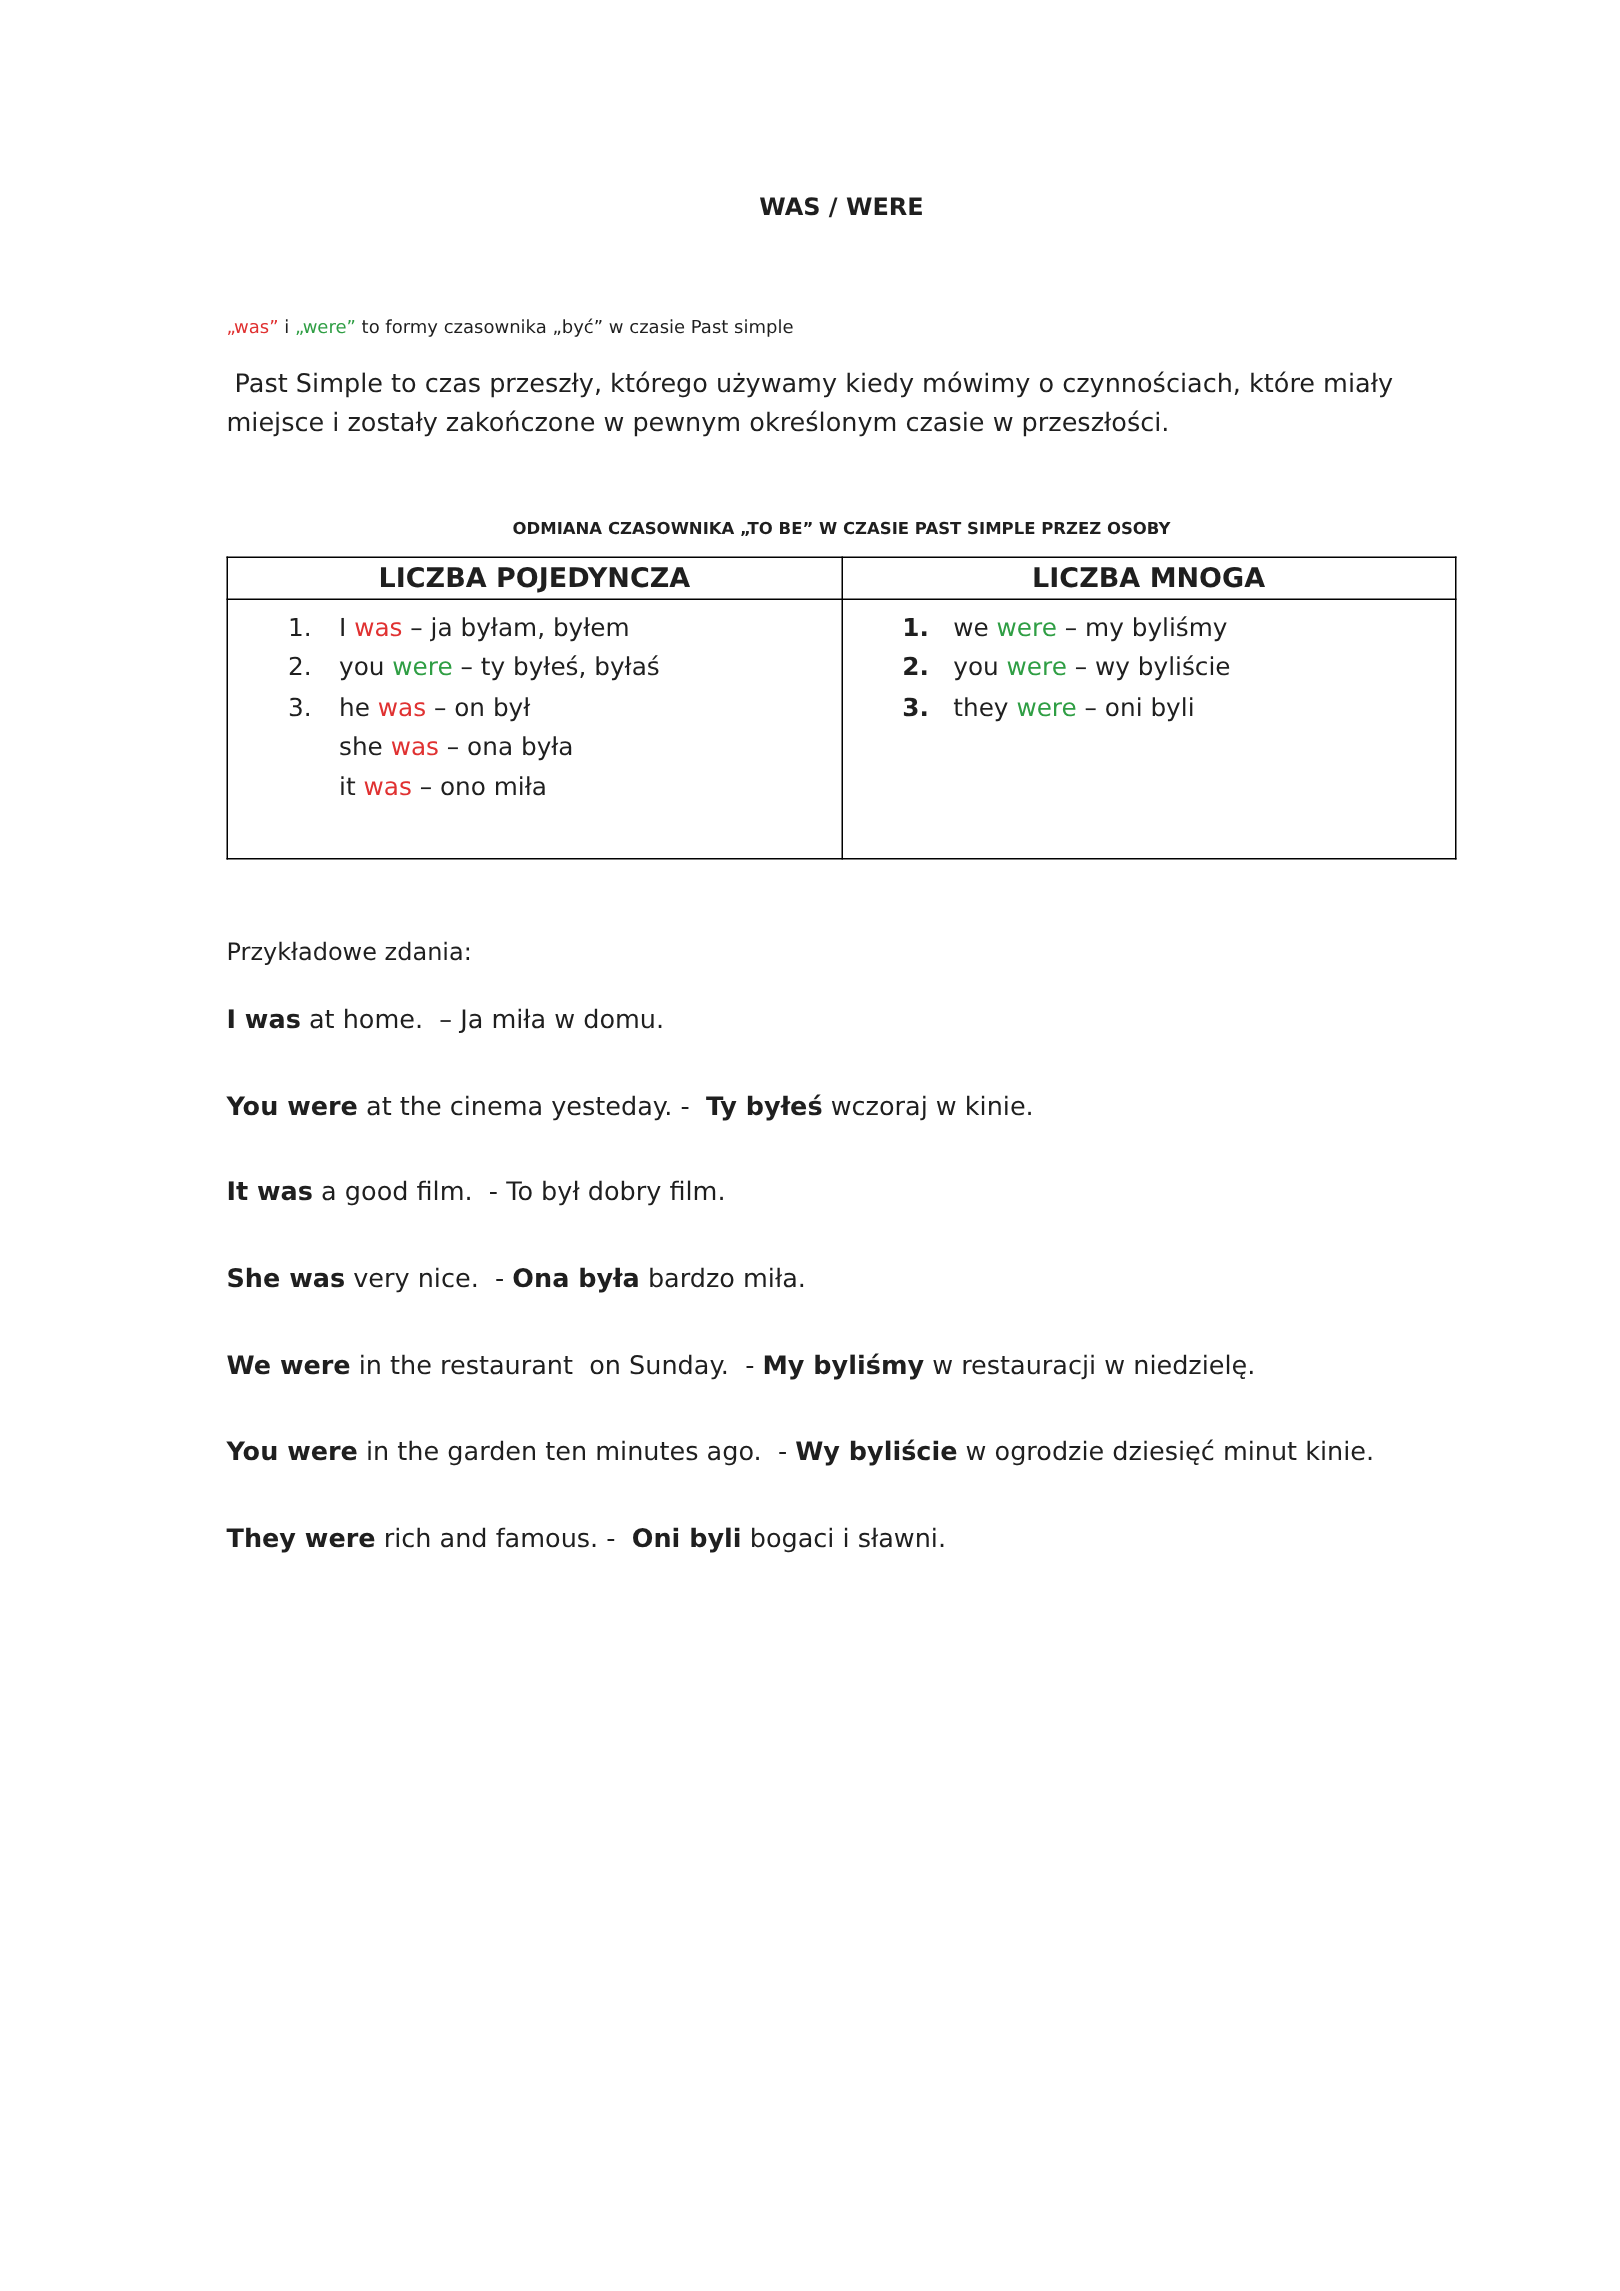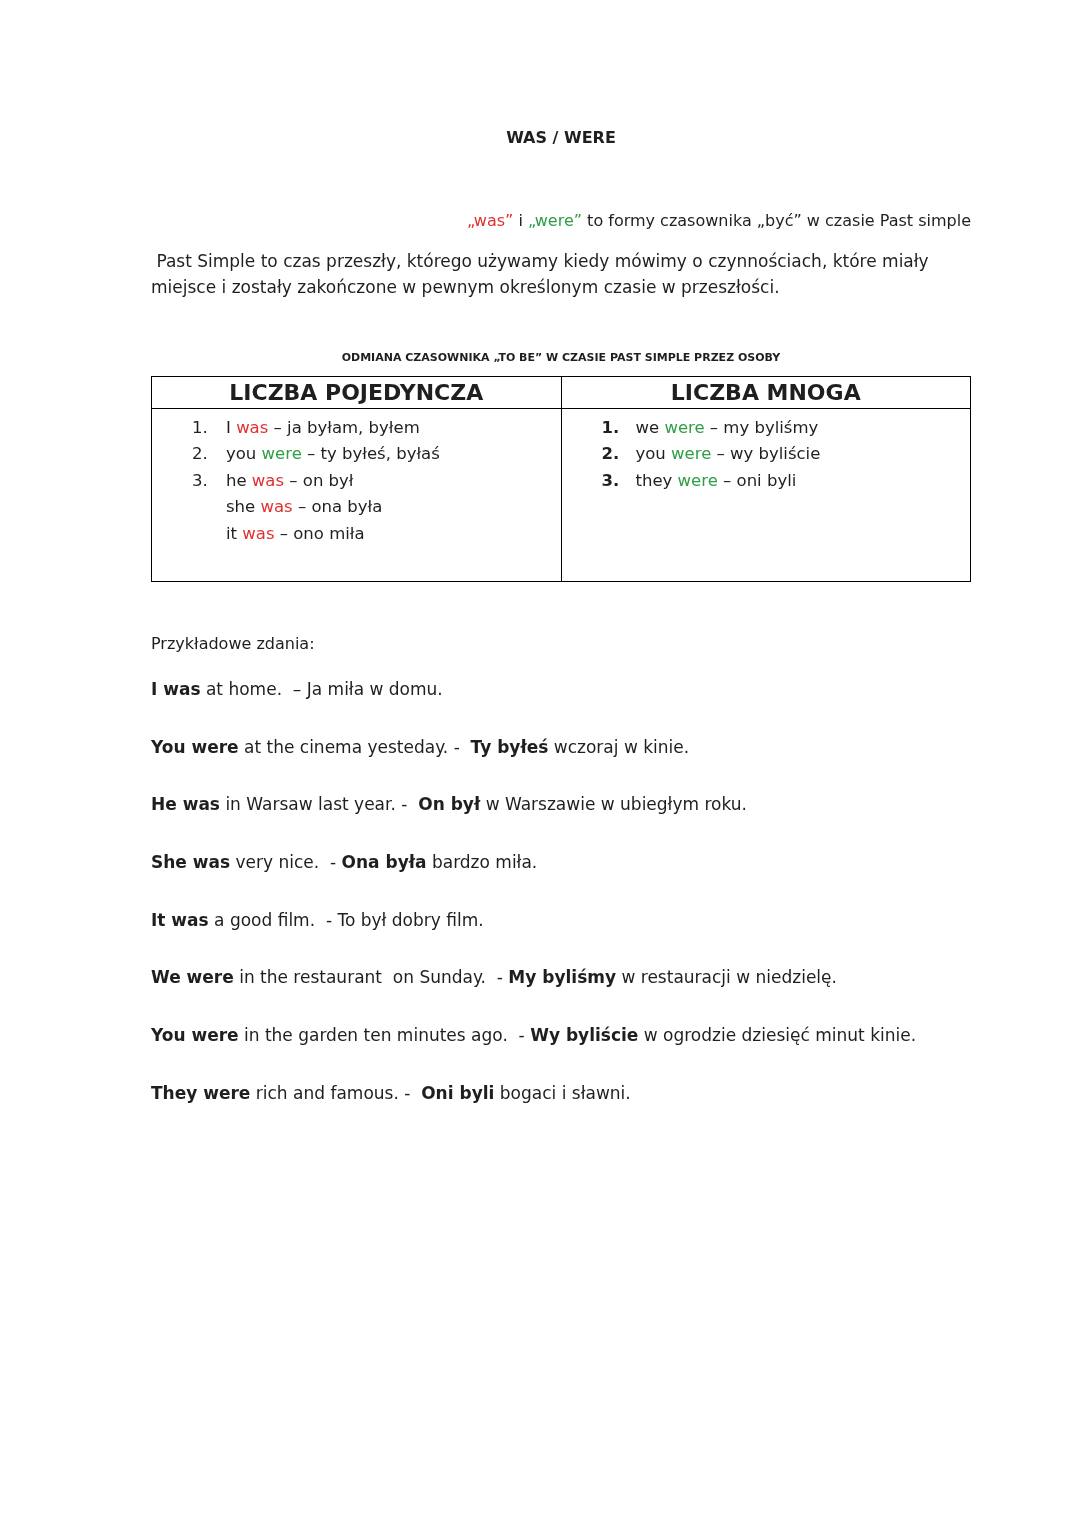--- a/index.html
+++ b/index.html
@@ -15,23 +15,22 @@
     margin-left:21px;
   }
   .title{
     font-size:16px;
     font-weight:700;
     text-align:center;
     margin:0 0 64px 0;
   }
   .intro-line{
     margin:0 0 18px 0;
-    font-size:16px;
+    font-size:12px;
     white-space:pre-wrap;
-    text-align:right;
   }
   .intro-para{
     margin:0 0 50px 0;
     line-height:1.55;
     white-space:pre-wrap;
   }
   .table-heading{
     font-size:11px;
     font-weight:700;
     text-align:center;
@@ -39,21 +38,21 @@
   }
   table.conj-table{
     width:100%;
     border-collapse:collapse;
     table-layout:fixed;
   }
   .conj-table th,.conj-table td{
     border:1.5px solid #000;
   }
   .conj-table th{
-    font-size:22px;
+    font-size:18px;
     font-weight:700;
     text-align:center;
     padding:3px 6px;
   }
   .conj-table td{
     vertical-align:top;
     padding:6px 10px 34px 10px;
     font-size:16.5px;
   }
   .trow{
@@ -116,25 +115,24 @@
     </tr>
   </tbody>
     </table>
 
   <p class="examples-label">Przykładowe zdania:</p>
 
   <p class="example"><span class="b">I was</span><span> at home.  – </span><span class="b"></span><span>Ja miła w domu.</span></p>
 
   <p class="example"><span class="b">You were</span><span> at the cinema yesteday. -  </span><span class="b">Ty byłeś</span><span> wczoraj w kinie.</span></p>
 
-  <p class="example"><span class="b">He was</span><span> in Warsaw last year. -  </span><span class="b">On był</span><span> w Warszawie w ubiegłym roku.</span></p>
+
+  <p class="example"><span class="b">It was</span><span> a good film.  - </span><span class="b"></span><span>To był dobry film.</span></p>
 
   <p class="example"><span class="b">She was</span><span> very nice.  - </span><span class="b">Ona była</span><span> bardzo miła.</span></p>
-
-  <p class="example"><span class="b">It was</span><span> a good film.  - </span><span class="b"></span><span>To był dobry film.</span></p>
 
   <p class="example"><span class="b">We were</span><span> in the restaurant  on Sunday.  - </span><span class="b">My byliśmy</span><span> w restauracji w niedzielę.</span></p>
 
   <p class="example"><span class="b">You were</span><span> in the garden ten minutes ago.  - </span><span class="b">Wy byliście</span><span> w ogrodzie dziesięć minut kinie.</span></p>
 
   <p class="example"><span class="b">They were</span><span> rich and famous. -  </span><span class="b">Oni byli</span><span> bogaci i sławni.</span></p>
 
 </div>
 
 </body></html>

